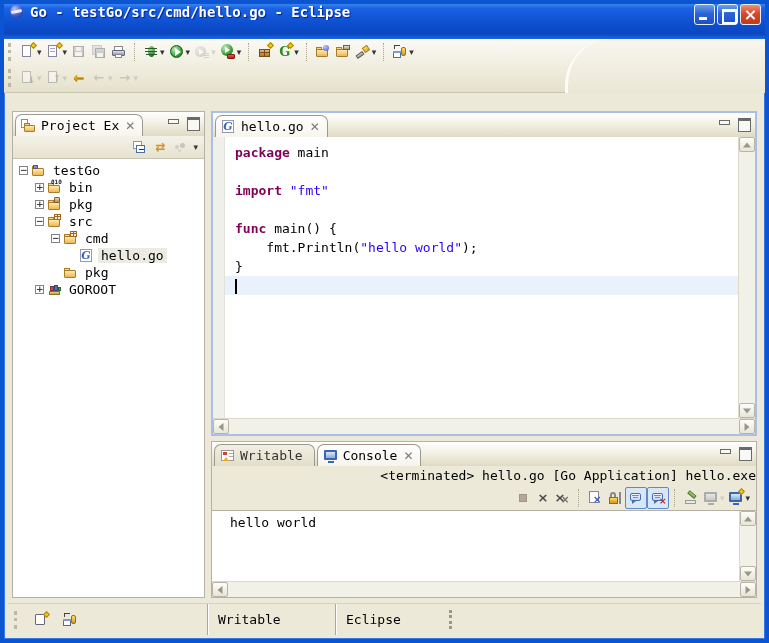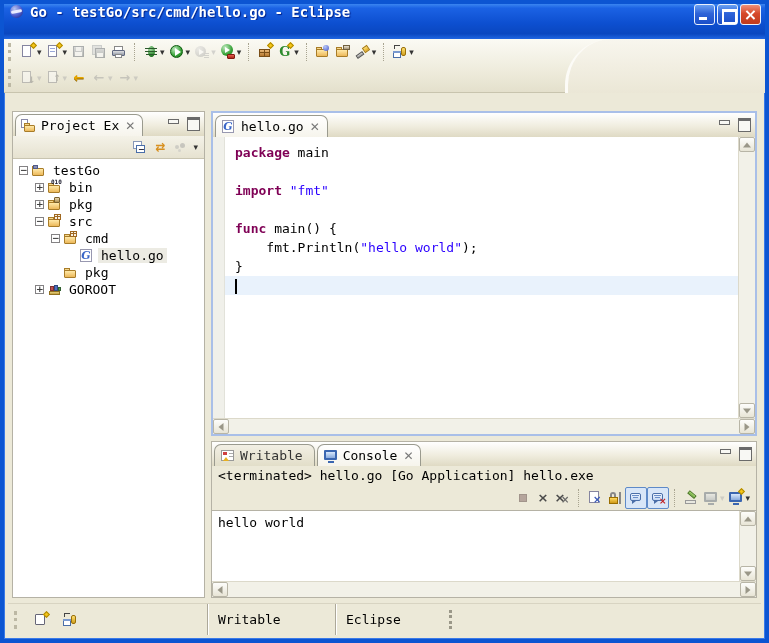--- a/index.html
+++ b/index.html
@@ -105,21 +105,21 @@
   .sb-btn { width:16px; height:15px; background:linear-gradient(180deg,#FDFDFB,#E8E5D6);
       border:1px solid #B8B5A6; border-radius:2px; position:relative; flex:none; }
   .tri { position:absolute; left:50%; top:50%; width:0; height:0; }
   .tri.up   { transform:translate(-50%,-50%); border-left:4px solid transparent; border-right:4px solid transparent; border-bottom:5px solid #9A9788; }
   .tri.down { transform:translate(-50%,-50%); border-left:4px solid transparent; border-right:4px solid transparent; border-top:5px solid #9A9788; }
   .tri.left { transform:translate(-50%,-50%); border-top:4px solid transparent; border-bottom:4px solid transparent; border-right:5px solid #9A9788; }
   .tri.right{ transform:translate(-50%,-50%); border-top:4px solid transparent; border-bottom:4px solid transparent; border-left:5px solid #9A9788; }
 
   
   .console-info { height:20px; line-height:20px; padding-left:6px; background:#ECE9D8;
-      white-space:nowrap; overflow:hidden; }
+      white-space:nowrap; overflow:hidden;text-align:right; }
   .console-toolbar { height:24px; display:flex; align-items:center; justify-content:flex-end;
       padding-right:4px; background:#ECE9D8; }
   .tb-btn.pressed { background:#D8E6F8; border:1px solid #5E8AC8; border-radius:2px; }
   .console-body { flex:1; display:flex; min-height:0; background:#fff; border-top:1px solid #B5B2A5; }
   .console-text { flex:1; padding:4px 0 0 6px; white-space:pre; overflow:hidden; }
   .console-stack { flex:1; display:flex; flex-direction:column; min-width:0; }
 
   
   .statusbar { position:absolute; left:4px; right:4px; bottom:4px; height:32px;
       background:#ECE9D8; border-top:1px solid #D8D4C2; display:flex; align-items:stretch; }
@@ -585,21 +585,21 @@
               <span class="ic">
                 <i style="left:1px;top:2px;width:13px;height:10px;background:linear-gradient(#D8E8FC,#88AADC);border:2px solid #3A66B0;border-radius:1px"></i>
                 <i style="left:5px;top:13px;width:6px;height:2px;background:#3A66B0"></i>
                 <i class="starx"></i>
               </span>
               <span class="dd">▾</span>
             </span>
           </div>
         <div class="console-body">
           <div class="console-stack">
-            <div style="flex:1; display:flex; min-height:0;">
+            <div style="flex:1; display:flex; min-height:0;margin-left:12px;">
               <div class="console-text">hello world</div>
               <div class="vscroll">
                 <span class="sb-btn">
                     <span class="tri up"></span>
                   </span>
                 <span class="sb-btn">
                     <span class="tri down"></span>
                   </span>
               </div>
             </div>

